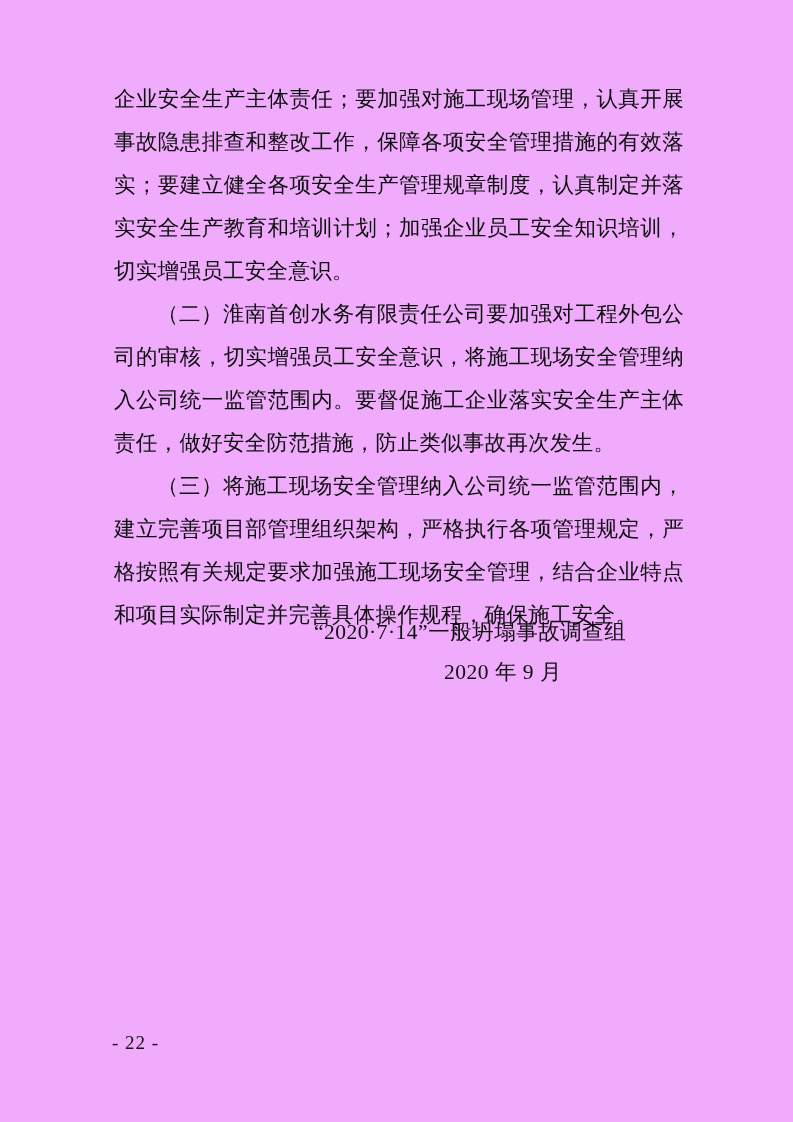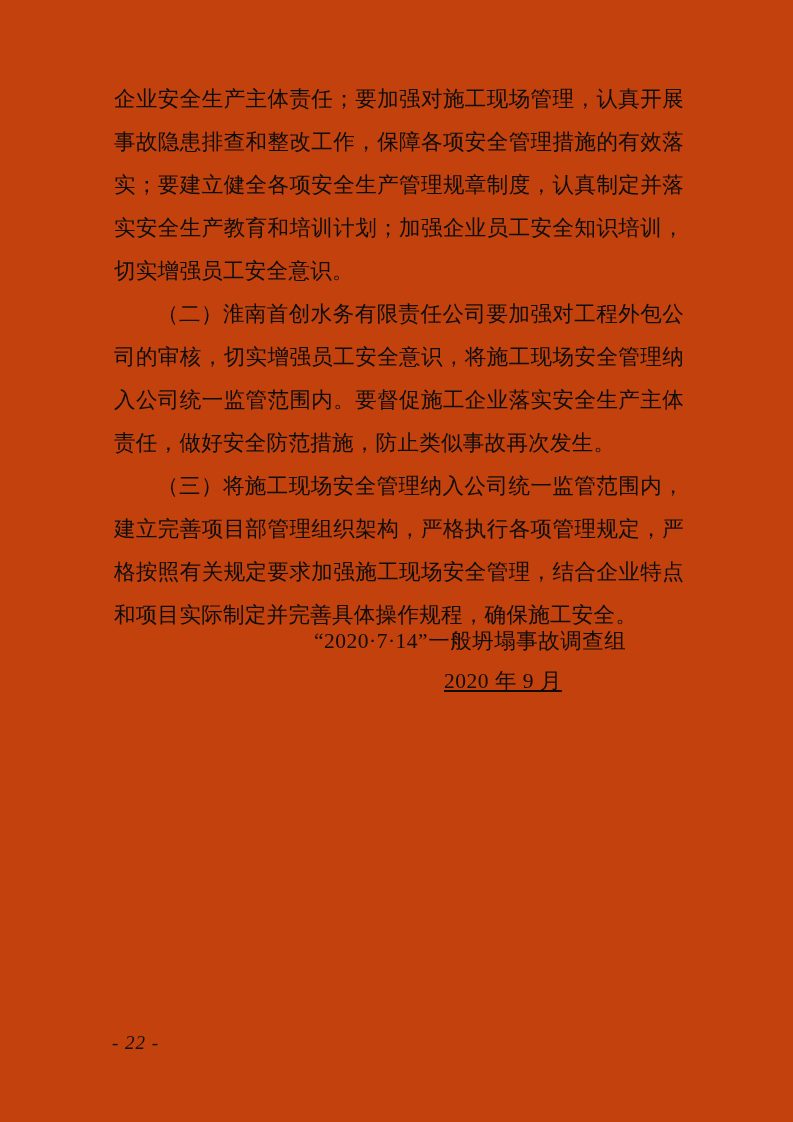--- a/index.html
+++ b/index.html
@@ -8,21 +8,21 @@
     background: #ffffff;
   }
   body {
     font-family: "Liberation Serif", "DejaVu Serif", serif;
     color: #0d0d0d;
   }
   .page {
     position: relative;
     width: 793px;
     height: 1122px;
-    background: #c2410c;
+    background: #f0abfc;
     overflow: hidden;
     box-sizing: border-box;
   }
   .doc-body {
     position: absolute;
     left: 114px;
     top: 78px;
     width: 570px;
   }
   .para {
@@ -42,36 +42,33 @@
     left: 114px;
     top: 612px;
     width: 570px;
     font-size: 21.5px;
     line-height: 40px;
   }
   .sig-line-1 {
     text-align: left;
     padding-left: 200px;
     letter-spacing: 0.5px;
-    margin-top: 9px;
   }
   .sig-line-2 {
     text-align: left;
     padding-left: 330px;
     letter-spacing: 0.5px;
-    text-decoration: underline;
   }
   .page-number {
     position: absolute;
     left: 112px;
     top: 1032px;
     font-size: 19px;
     letter-spacing: 1px;
     color: #111111;
-    font-style: italic;
   }
 </style>
 </head>
 <body>
 
 <div class="page">
 
   <div class="doc-body">
     <p class="para">企业安全生产主体责任；要加强对施工现场管理，认真开展事故隐患排查和整改工作，保障各项安全管理措施的有效落实；要建立健全各项安全生产管理规章制度，认真制定并落实安全生产教育和培训计划；加强企业员工安全知识培训，切实增强员工安全意识。</p>
     <p class="para indent">（二）淮南首创水务有限责任公司要加强对工程外包公司的审核，切实增强员工安全意识，将施工现场安全管理纳入公司统一监管范围内。要督促施工企业落实安全生产主体责任，做好安全防范措施，防止类似事故再次发生。</p>

